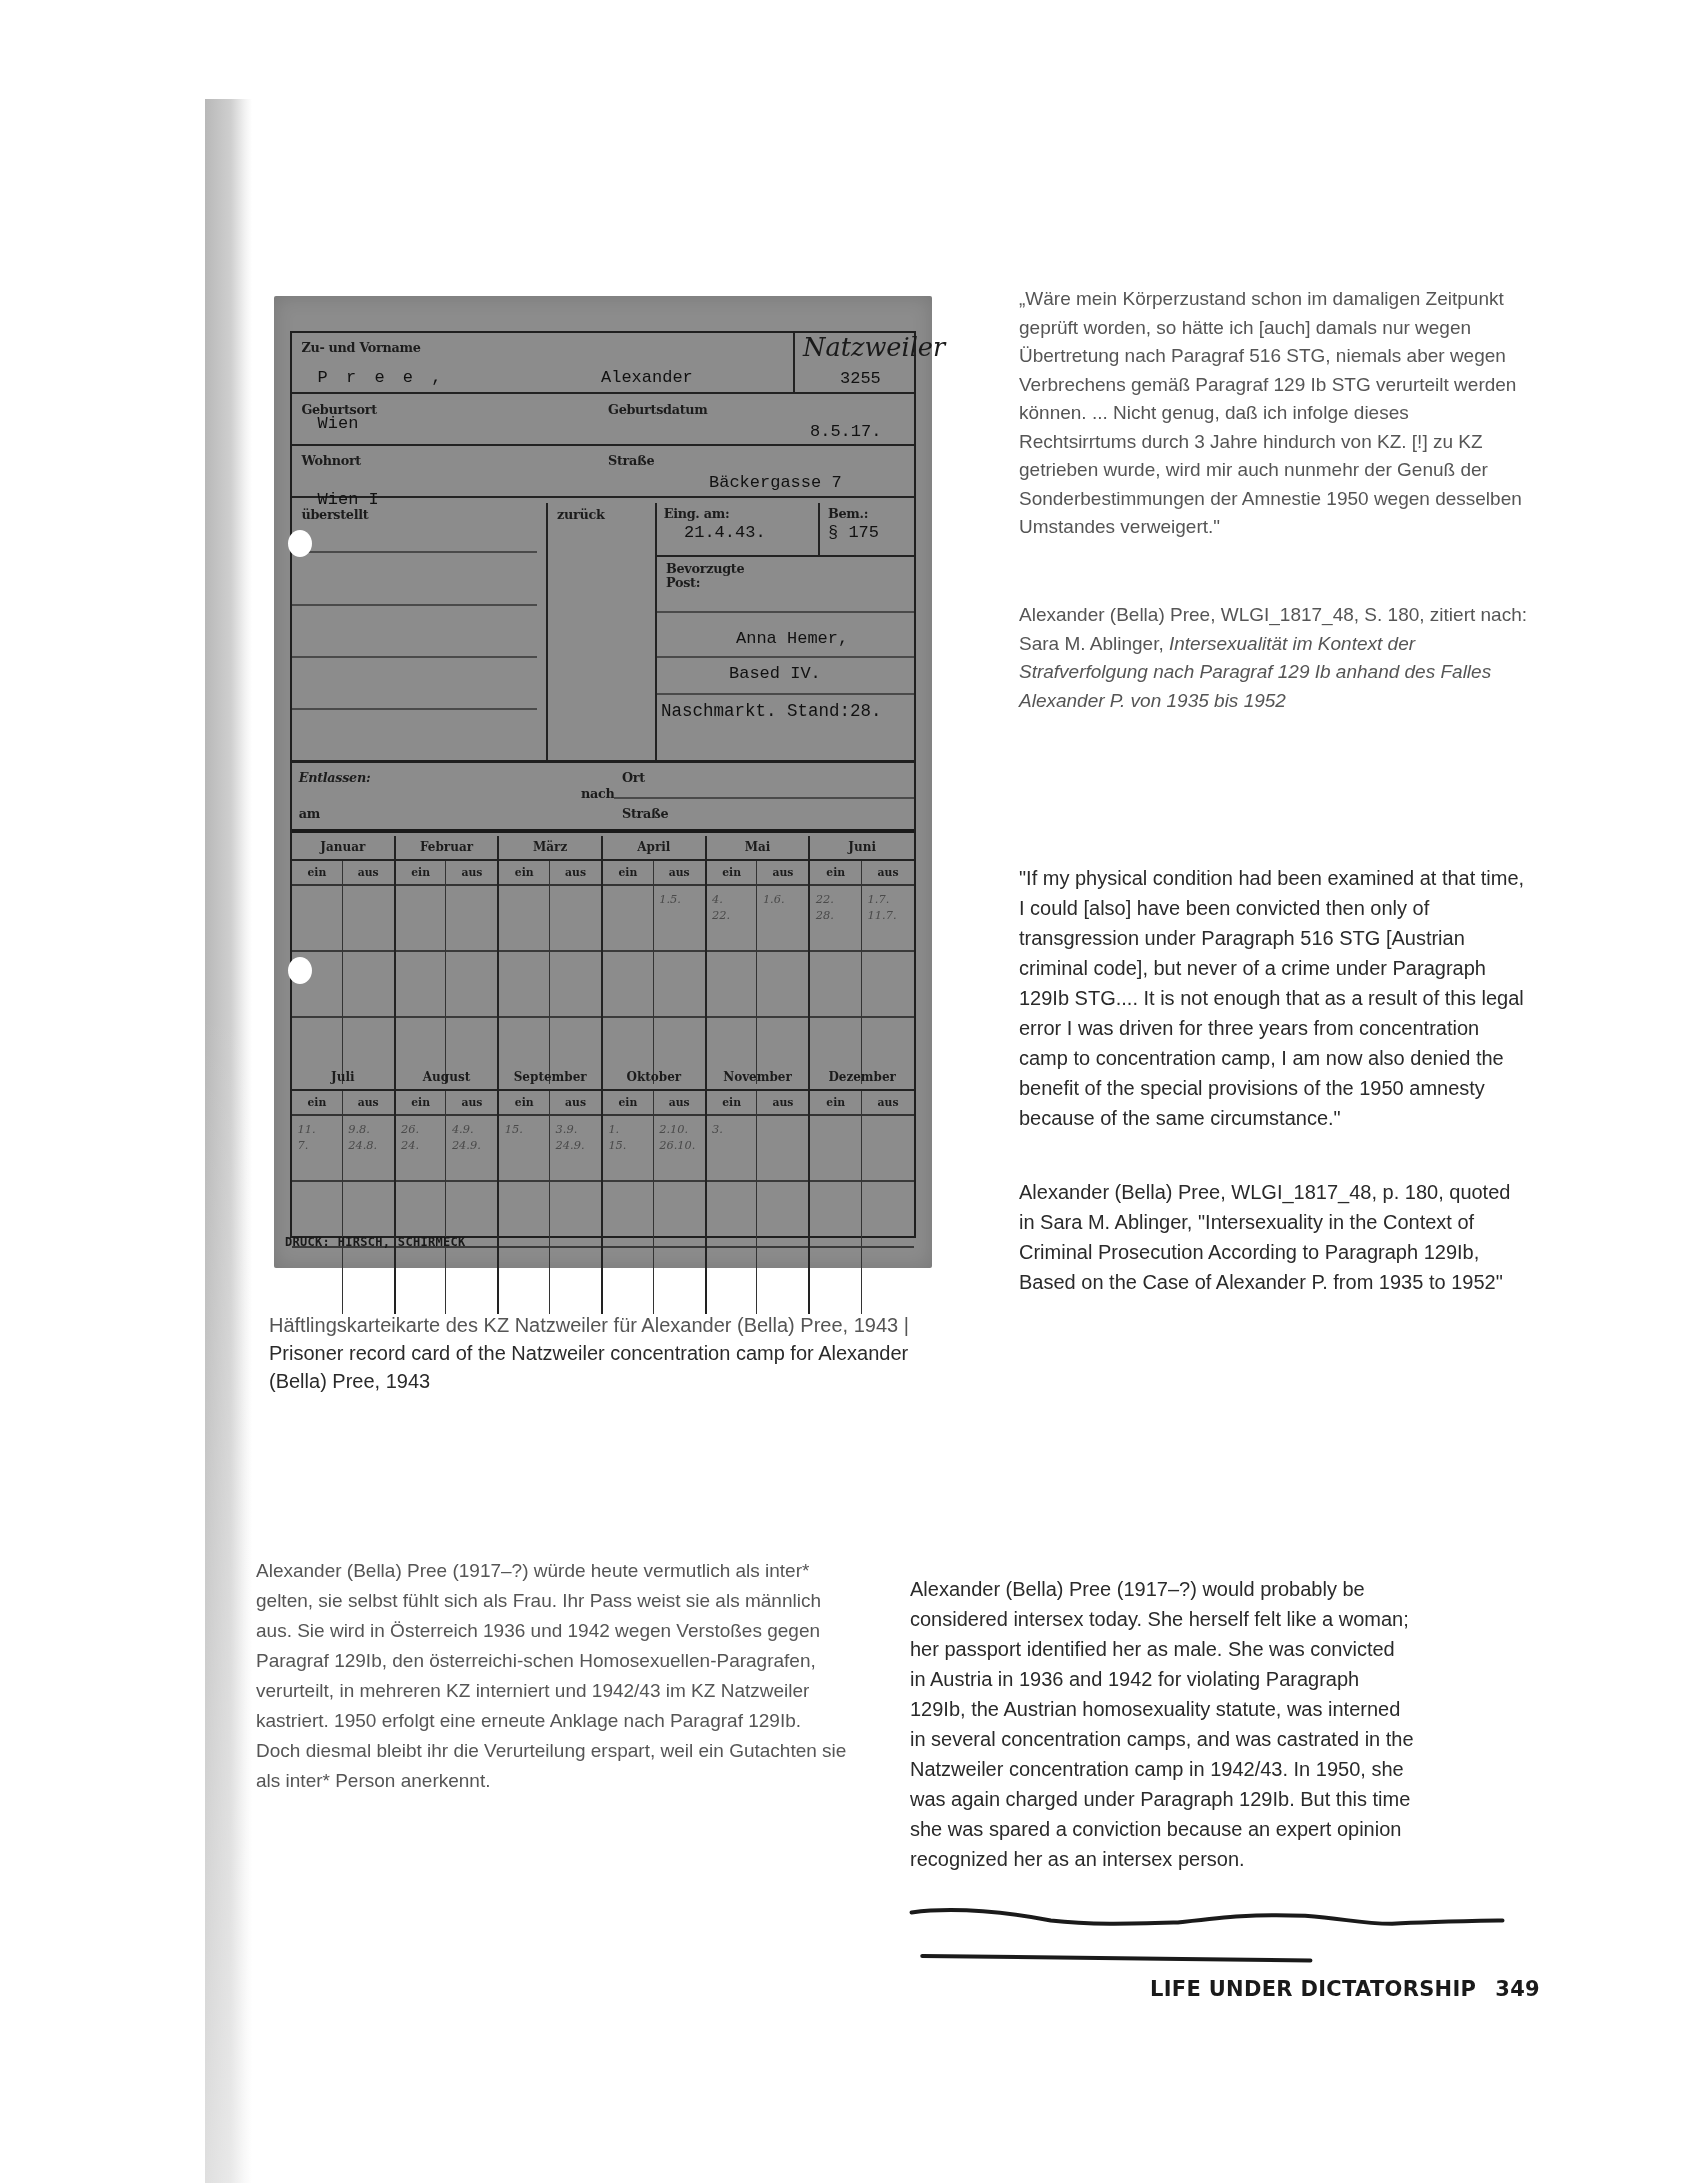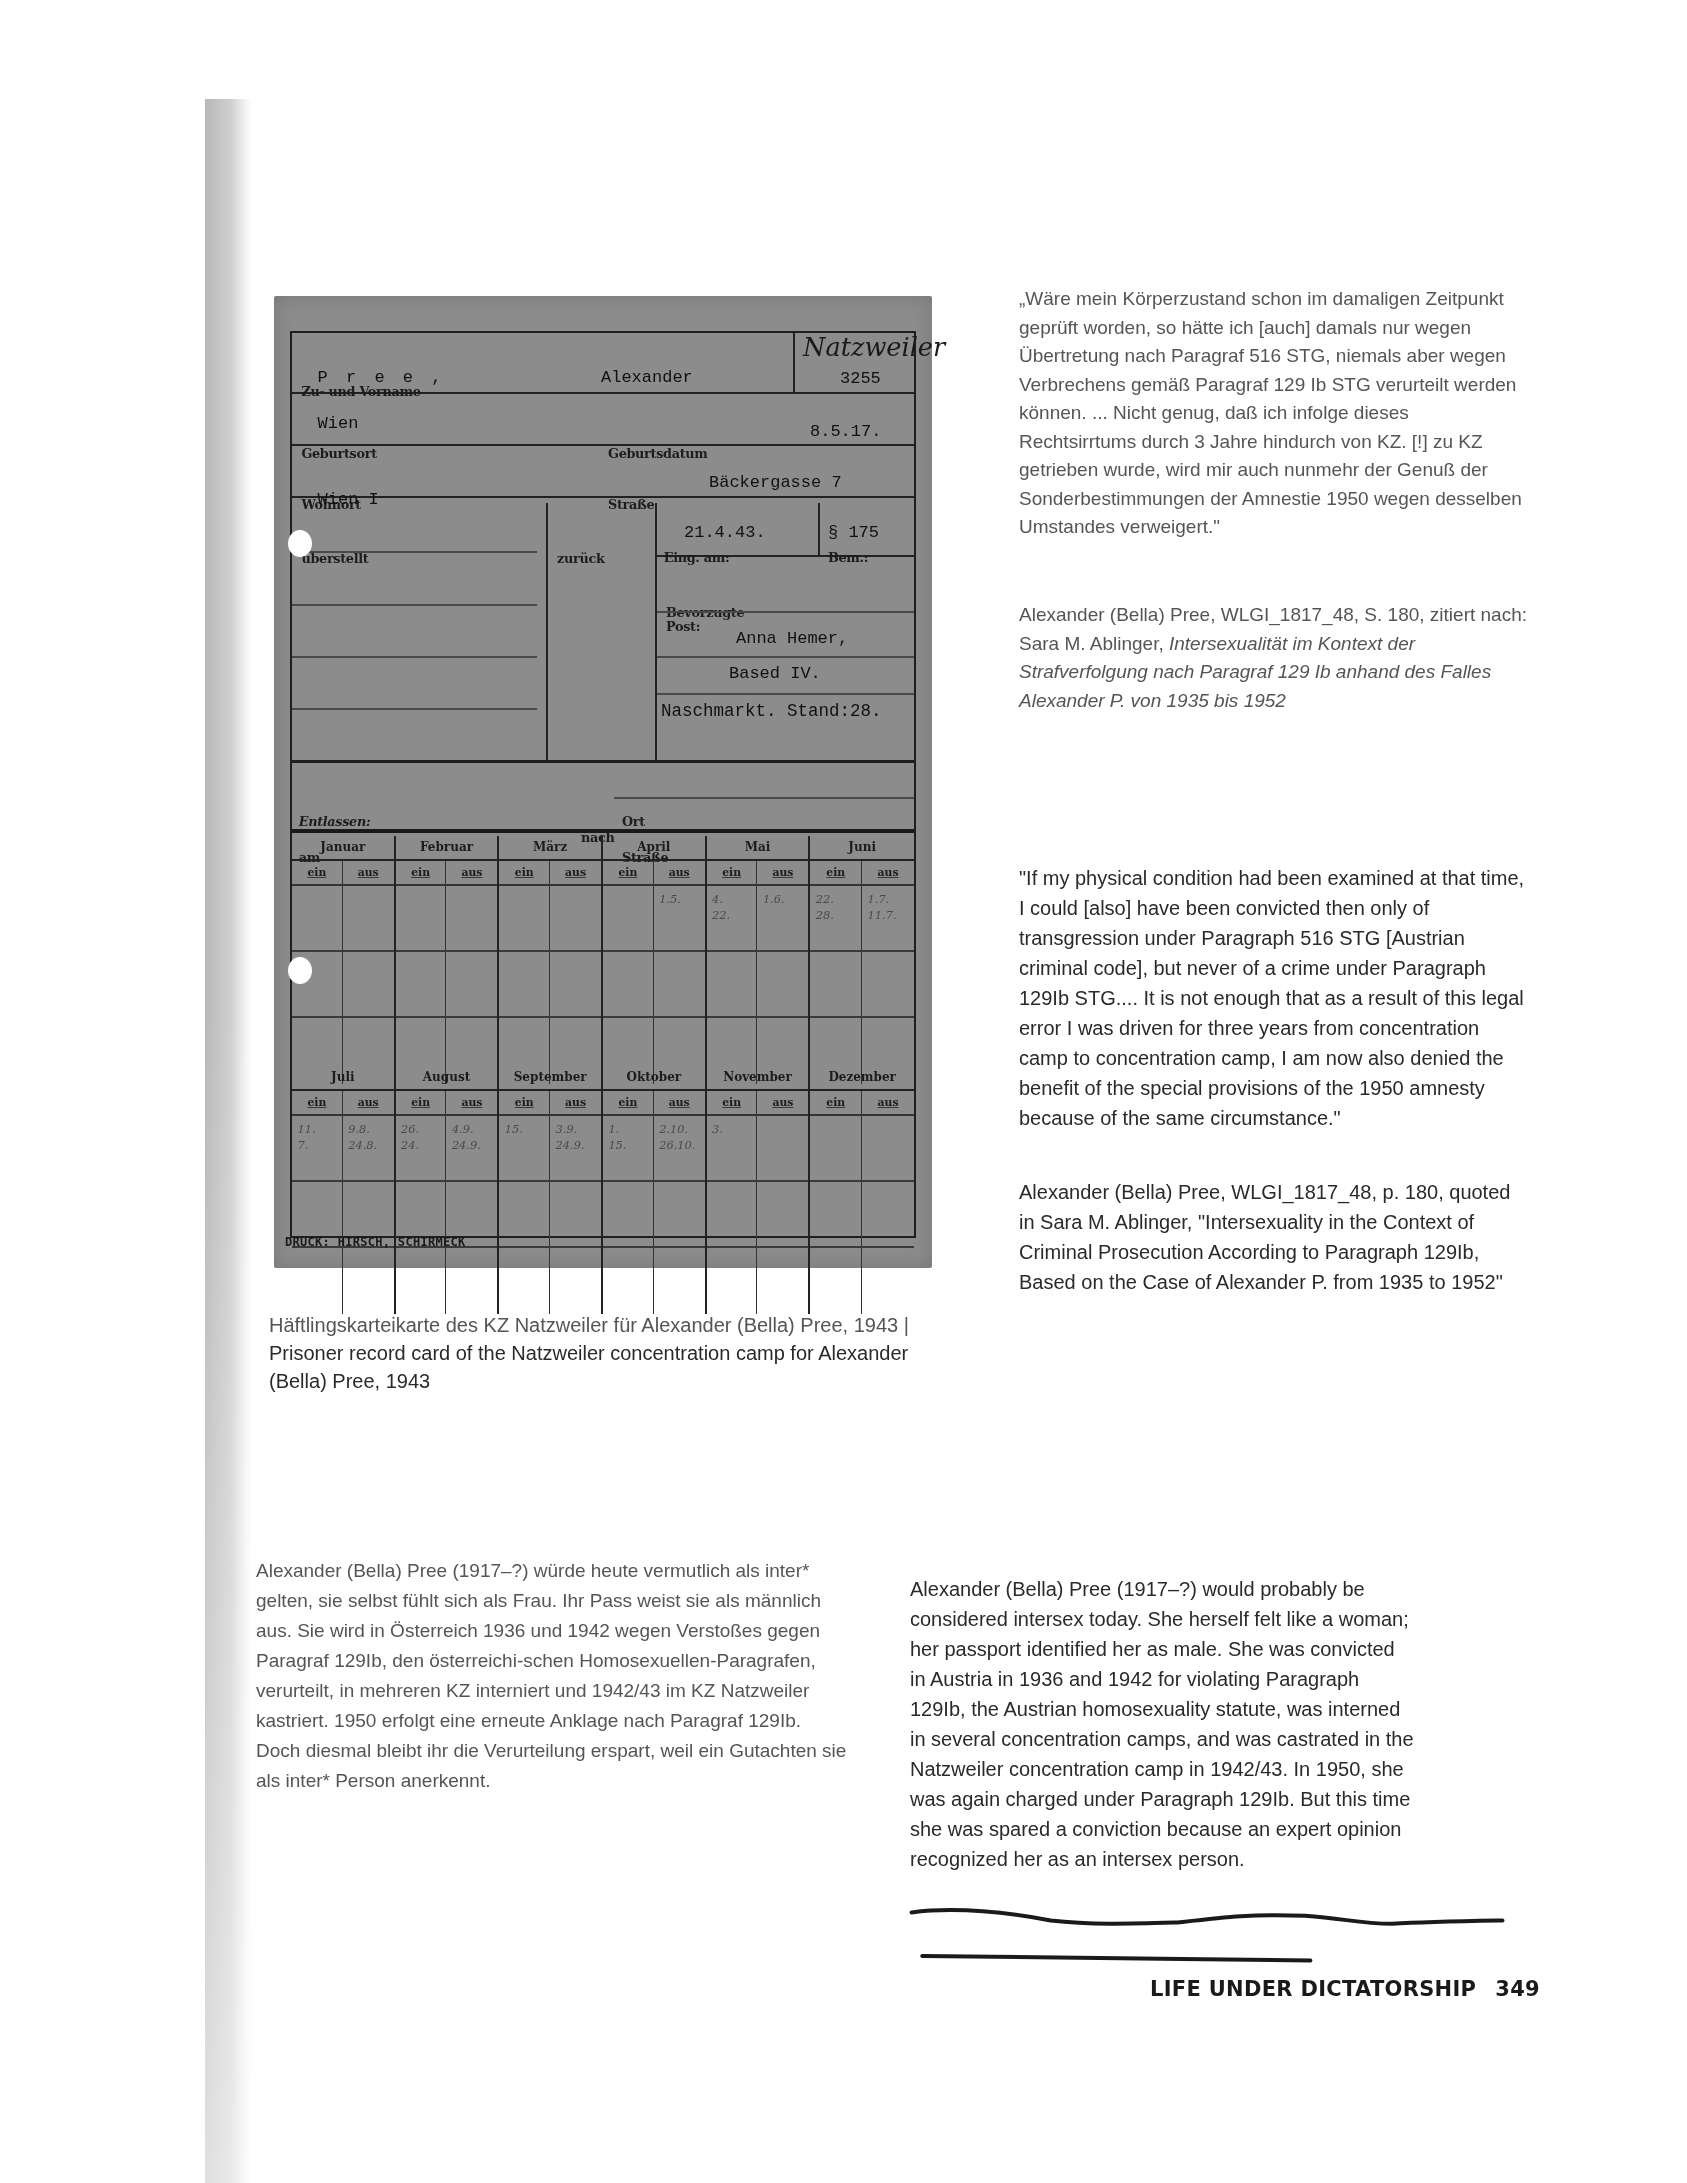--- a/index.html
+++ b/index.html
@@ -9,31 +9,31 @@
              background:linear-gradient(to right, #b8b8b8 0%, #cfcfcf 55%, #f2f2f2 85%, #ffffff 100%); }
   .binding-fade { position:absolute; left:205px; top:1009px; width:47px; height:1174px;
              background:linear-gradient(to bottom, rgba(255,255,255,0) 0%, rgba(255,255,255,0.55) 100%); }
 
   
   .card { position:absolute; left:274px; top:296px; width:658px; height:972px;
           background:#8c8c8c; border-radius:2px; box-shadow: inset 0 0 20px rgba(0,0,0,0.15); }
   .frame { position:absolute; left:16px; top:35px; width:626px; height:907px;
            border:2.7px solid #1f1f1f; box-sizing:border-box; }
   .fr { position:absolute; left:0; right:0; border-bottom:2.7px solid #222; box-sizing:border-box; }
-  .lbl { position:absolute; font-family:"DejaVu Serif", serif; font-size:12.8px; color:#1c1c1c; font-weight:bold; letter-spacing:-0.3px;margin-top:44px; }
+  .lbl { position:absolute; font-family:"DejaVu Serif", serif; font-size:12.8px; color:#1c1c1c; font-weight:bold; letter-spacing:-0.3px; }
   .typed { position:absolute; font-family:"Liberation Mono", monospace; font-weight:normal; font-size:17px; color:#111; }
   .script { position:absolute; font-family:"DejaVu Serif", serif; font-style:italic; font-size:25.6px; color:#1a1a1a;text-align:right; }
   .vline { position:absolute; top:0; bottom:0; border-left:2px solid #222; }
   .hline { position:absolute; left:0; right:0; border-top:2px solid #3a3a3a; }
   .hole { position:absolute; width:24px; height:27px; border-radius:50%; background:#ffffff; }
   .mgrid { position:absolute; left:0; right:0; display:grid; grid-template-columns:repeat(6, 1fr); }
   .mcell { border-right:2px solid #222; box-sizing:border-box; position:relative; }
   .mcell:last-child { border-right:none; }
   .mname { text-align:center; font-family:"DejaVu Serif", serif; font-weight:bold; font-size:12px; color:#1c1c1c; height:23px; line-height:23px; border-bottom:2.7px solid #222; }
-  .sub { display:grid; grid-template-columns:1fr 1fr; height:23px; border-bottom:2px solid #333;text-decoration:underline; }
+  .sub { display:grid; grid-template-columns:1fr 1fr; height:23px; border-bottom:2px solid #333; }
   .sub span { text-align:center; font-family:"DejaVu Serif", serif; font-weight:bold; font-size:10.8px; line-height:23px; color:#1c1c1c; }
   .sub span:first-child { border-right:1.3px solid #333; }
   .rows { display:grid; grid-template-columns:1fr 1fr; }
   .rows div { height:66px; border-bottom:2px solid #3a3a3a; box-sizing:border-box; position:relative; }
   .rows div:nth-child(odd) { border-right:1.3px solid #333; }
   .rows div:nth-last-child(-n+2) { border-bottom:none; }
   .hw { position:absolute; left:5.4px; top:5.4px; font-family:"DejaVu Serif", serif; font-style:italic; font-size:11.4px; color:#4a4a4a; line-height:16px; white-space:pre; }
   .printer { position:absolute; left:11px; bottom:19px; font-family:"DejaVu Sans Mono", monospace; font-size:12px; font-weight:bold; color:#1a1a1a; letter-spacing:0.3px; }
 
   

